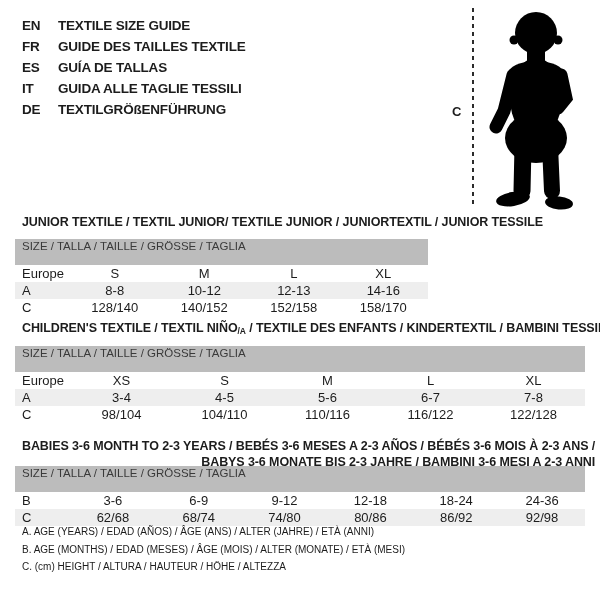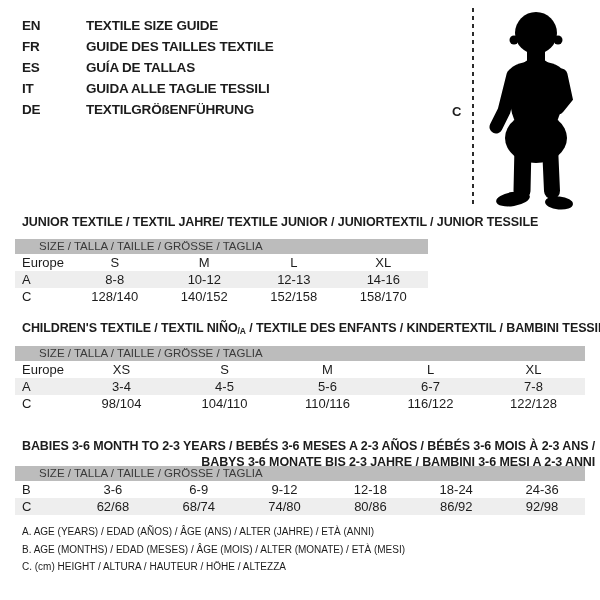--- a/index.html
+++ b/index.html
@@ -5,21 +5,21 @@
   html,body{margin:0;padding:0;}
   body{
     width:600px;height:600px;position:relative;background:#ffffff;
     font-family:"Liberation Sans",sans-serif;color:var(--text,#1c1c1c);
     overflow:hidden;
   }
   .abs{position:absolute;}
 
   
   .langs{left:22px;top:15px;}
-  .lang-row{display:flex;height:21px;align-items:center;font-weight:700;font-size:13.5px;letter-spacing:-0.2px;gap:28px;}
+  .lang-row{display:flex;height:21px;align-items:center;font-weight:700;font-size:13.5px;letter-spacing:-0.2px;}
   .lang-code{width:36px;flex:0 0 36px;}
 
   
   .dash-line{left:472px;top:8px;width:2px;height:198px;
     background:repeating-linear-gradient(to bottom,#2b2b2b 0 4px,transparent 4px 8px);}
   .fig-label{left:452px;top:104px;font-size:13px;font-weight:700;}
   .baby{left:486px;top:6px;}
   .baby-fill{fill:var(--silhouette,#000);}
   .baby-stroke{stroke:var(--silhouette,#000);fill:none;}
 
@@ -28,21 +28,21 @@
   .t-junior-title{top:215px;}
   .t-children-title{top:321px;}
   .t-babies-title{top:438px;line-height:16px;text-align:right;}
   .subsc{font-size:8.5px;vertical-align:-2px;}
 
   
   .size-table{left:15px;}
   .t-junior{top:239px;width:413px;}
   .t-children{top:346px;width:570px;}
   .t-babies{top:466px;width:570px;}
-  .band{height:15px;line-height:15px;padding-left:24px;font-size:11.5px;color:#3a3a3a;
+  .band{height:26px;line-height:15px;padding-left:7px;font-size:11.5px;color:#3a3a3a;
     background:var(--band,#bcbcbc);}
   .trow{display:flex;align-items:center;height:17px;font-size:13px;}
   .trow.shaded{background:var(--row-alt,#eeeeee);}
   .tlabel{flex:0 0 55px;width:55px;padding-left:7px;box-sizing:border-box;}
   .tcell{flex:1;text-align:center;}
 
   
   .footnotes{left:22px;top:523px;font-weight:400;font-size:10px;line-height:17.5px;white-space:nowrap;}
 </style>
 </head>
@@ -86,21 +86,21 @@
       <path class="baby-stroke" stroke-width="13" stroke-linecap="round" d="M75 69 L80 92 L72 102"></path>
       <ellipse class="baby-fill" cx="50" cy="132" rx="31" ry="25"></ellipse>
       <path class="baby-stroke" stroke-width="17" stroke-linecap="round" d="M37 140 L36 185"></path>
       <path class="baby-stroke" stroke-width="16" stroke-linecap="round" d="M64 140 L66 185"></path>
       <ellipse class="baby-fill" cx="27" cy="193" rx="17" ry="7" transform="rotate(-9 27 193)"></ellipse>
       <ellipse class="baby-fill" cx="73" cy="197" rx="14" ry="6.5" transform="rotate(5 73 197)"></ellipse>
     </g>
   </svg>
 </div>
 
-<div class="abs sec-title t-junior-title">JUNIOR TEXTILE / TEXTIL JAHRE/ TEXTILE JUNIOR / JUNIORTEXTIL / JUNIOR TESSILE</div>
+<div class="abs sec-title t-junior-title">JUNIOR TEXTILE / TEXTIL JUNIOR/ TEXTILE JUNIOR / JUNIORTEXTIL / JUNIOR TESSILE</div>
 <div class="abs size-table t-junior">
   <div class="band">SIZE / TALLA / TAILLE / GRÖSSE / TAGLIA</div>
   <div class="trow">
     <div class="tlabel">Europe</div>
     <div class="tcell">S</div>
     <div class="tcell">M</div>
     <div class="tcell">L</div>
     <div class="tcell">XL</div>
   </div>
   <div class="trow shaded">

